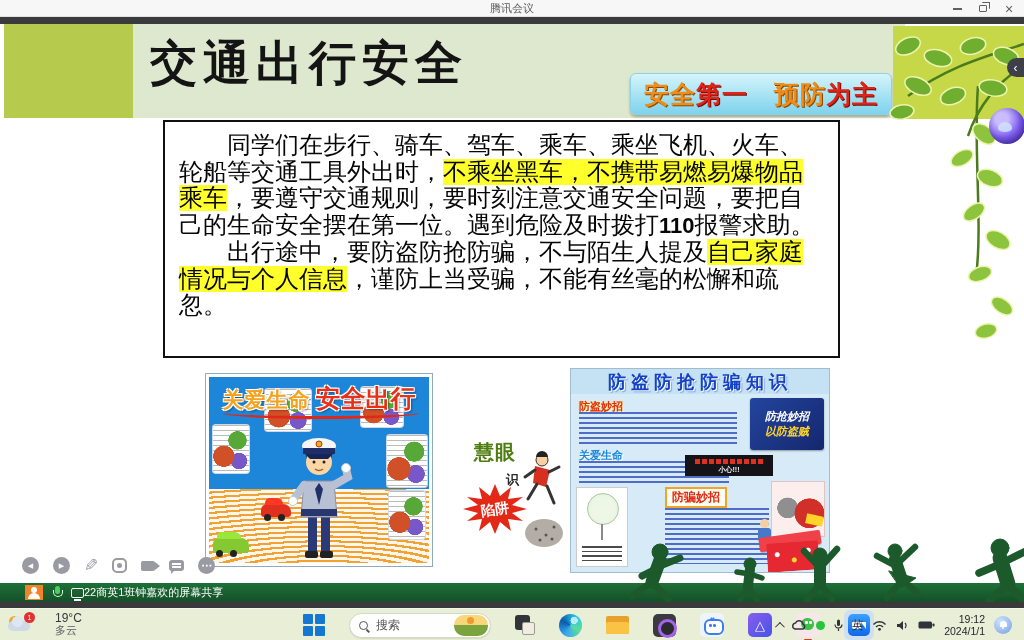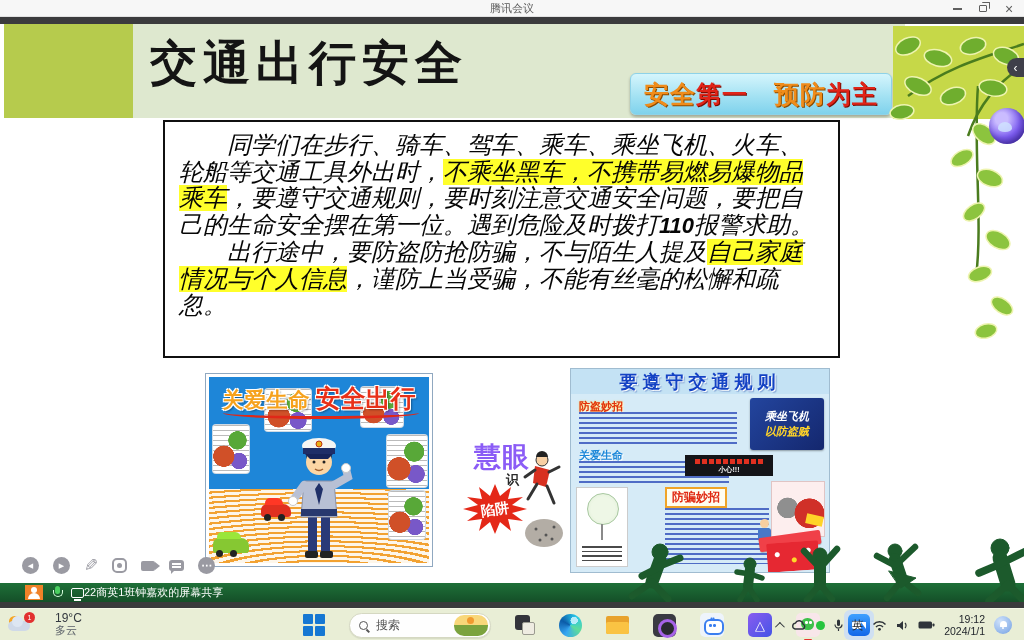--- a/index.html
+++ b/index.html
@@ -42,21 +42,21 @@
             justify-content:center;cursor:pointer;z-index:4;}
   .sphere{position:absolute;left:989px;top:108px;width:36px;height:36px;border-radius:50%;cursor:pointer;
           background:radial-gradient(circle at 35% 30%,#cabcff 0 18%,#7c5cf0 55%,#4326c8 100%);
           box-shadow:inset -2px -3px 6px rgba(0,0,0,.3);z-index:4;}
   .sphere::after{content:"";position:absolute;left:9px;top:14px;width:14px;height:10px;opacity:.85;
                  background:#cfe2ff;border-radius:50% 50% 50% 50%/62% 62% 38% 38%;}
 
   .textbox{position:absolute;left:163px;top:96px;width:677px;height:238px;border:2px solid #101010;
            background:#fff;padding:10px 14px 0;font-family:"Liberation Serif","DejaVu Serif",serif;
            font-size:24px;line-height:26.5px;color:#060606;}
-  .textbox p{margin:0;text-indent:2em;font-style:italic;}
+  .textbox p{margin:0;text-indent:2em;}
   .hl{background:#ffff2b;}
   .b{font-weight:700;font-family:"Liberation Sans",sans-serif;font-size:22px;}
 
   
   .poster-left{position:absolute;left:205px;top:349px;width:228px;height:194px;background:#fff;
                border:1px solid #90a8c0;padding:3px;}
   .pl-body{position:relative;width:100%;height:100%;background:#1e86d8;overflow:hidden;}
   .pl-title{position:absolute;top:5px;left:0;width:100%;text-align:center;white-space:nowrap;z-index:3;}
   .pl-t1{font-size:21px;font-weight:900;color:#f6a21c;letter-spacing:1px;
          text-shadow:-1px -1px 0 #fff,1px -1px 0 #fff,-1px 1px 0 #fff,1px 1px 0 #fff,2px 2px 2px rgba(0,0,0,.35);}
@@ -75,21 +75,21 @@
   .pl-car{position:absolute;border-radius:6px 8px 3px 3px;}
   .pl-car::before{content:"";position:absolute;left:4px;top:-6px;right:8px;height:7px;background:inherit;
                   border-radius:5px 6px 0 0;filter:brightness(1.15);}
   .pl-car::after{content:"";position:absolute;left:3px;bottom:-4px;width:7px;height:7px;border-radius:50%;
                  background:#222;box-shadow:14px 0 0 #222;}
   .pol-svg{position:absolute;left:50%;transform:translateX(-50%);bottom:2px;z-index:2;}
 
   
   .clip-mid{position:absolute;left:462px;top:397px;width:100px;height:140px;background:#fff;}
   .cm-t1{position:absolute;left:12px;top:18px;font-family:"Liberation Serif",serif;
-         font-size:27px;font-weight:900;color:#8b5cf6;letter-spacing:1px;}
+         font-size:20px;font-weight:900;color:#4d7c0f;letter-spacing:1px;}
   .cm-t2{position:absolute;left:44px;top:50px;font-size:13px;font-weight:700;color:#2a2a2a;}
   .cm-star{position:absolute;left:0px;top:62px;}
   .cm-fig{position:absolute;right:-2px;top:26px;}
 
   
   .poster-right{position:absolute;left:570px;top:344px;width:260px;height:205px;background:#d6ebf7;
                 border:1px solid #a0bcd0;overflow:hidden;}
   .pr-title{height:25px;background:#c4e2f4;display:flex;align-items:center;justify-content:center;
             font-family:"Liberation Serif",serif;font-weight:900;font-size:18px;color:#1442c4;
             letter-spacing:5px;text-shadow:1px 1px 0 #fff,2px 2px 1px rgba(20,60,160,.35);white-space:nowrap;}
@@ -366,27 +366,27 @@
             <circle cx="30" cy="92" r="1.5"></circle>
           </g>
         <circle cx="20" cy="13" r="6" fill="#f8d0a4" stroke="#333"></circle>
         <path d="M14,10 a6,6 0 0 1 12,0" fill="#222"></path>
         <path d="M13,19 L28,23 L24,40 L11,36 Z" fill="#d83020"></path>
         <path d="M15,37 L6,52 M25,39 L32,56 M13,23 L3,30 M27,25 L37,20" stroke="#333" stroke-width="3" fill="none" stroke-linecap="round"></path>
       </svg>
     </div>
 
     <div class="poster-right">
-      <div class="pr-title">要遵守交通规则</div>
+      <div class="pr-title">防盗防抢防骗知识</div>
       <div class="pr-h pr-h1">防盗妙招</div>
       <div class="tlines pr-l1"></div>
       <div class="pr-h pr-h2">关爱生命</div>
       <div class="tlines pr-l2"></div>
       <div class="pr-promo">
-        <span>乘坐飞机</span>
+        <span>防抢妙招</span>
         <span class="y">以防盗贼</span>
       </div>
       <div class="pr-dark">
         <span class="rline"></span>
         <span class="w">小心!!!</span>
       </div>
       <div class="pr-side"></div>
       <div class="pr-h3">防骗妙招</div>
       <div class="tlines pr-l3"></div>
       <div class="pr-fan">

